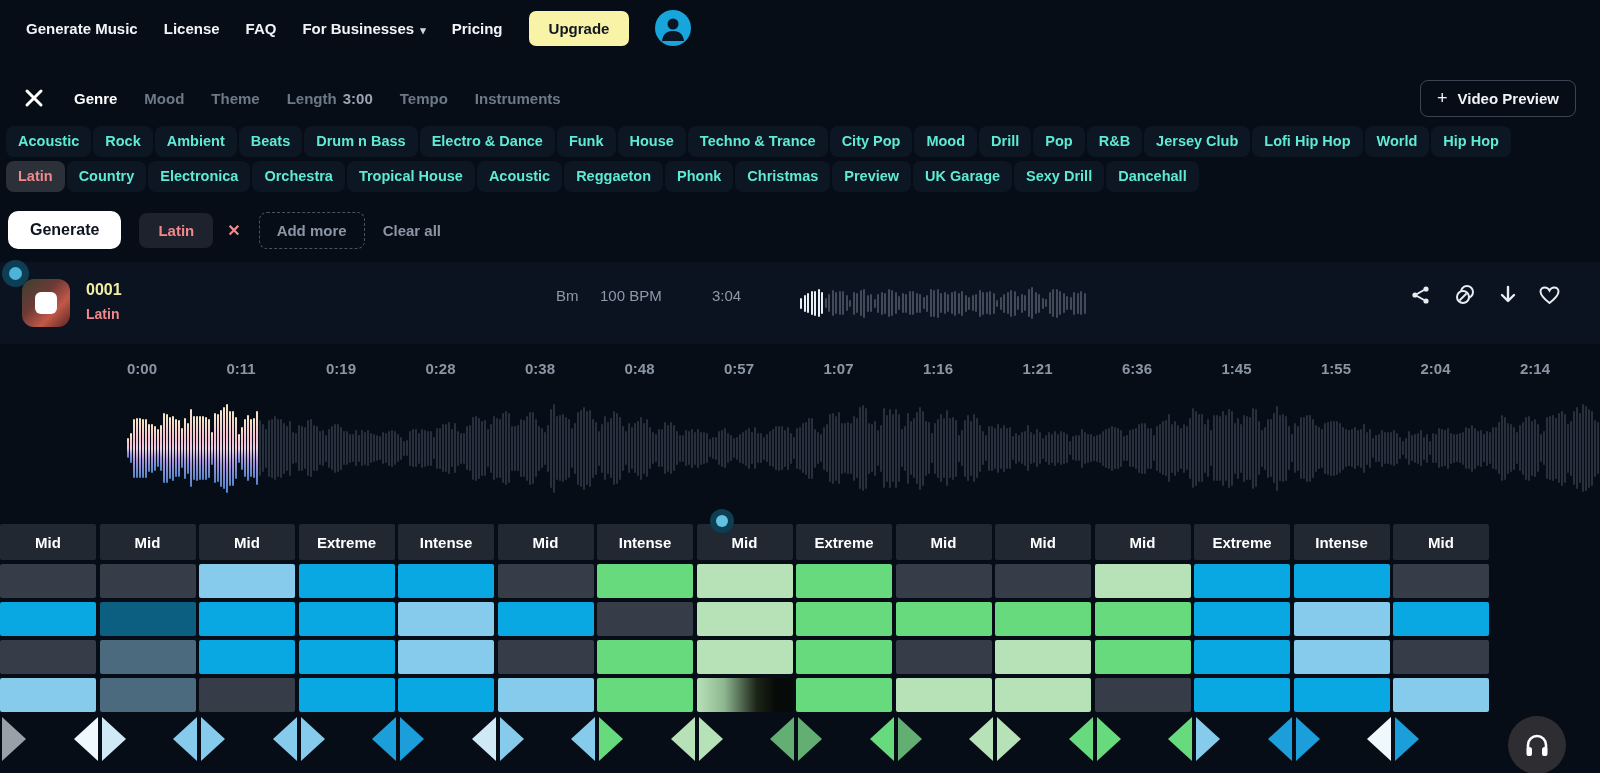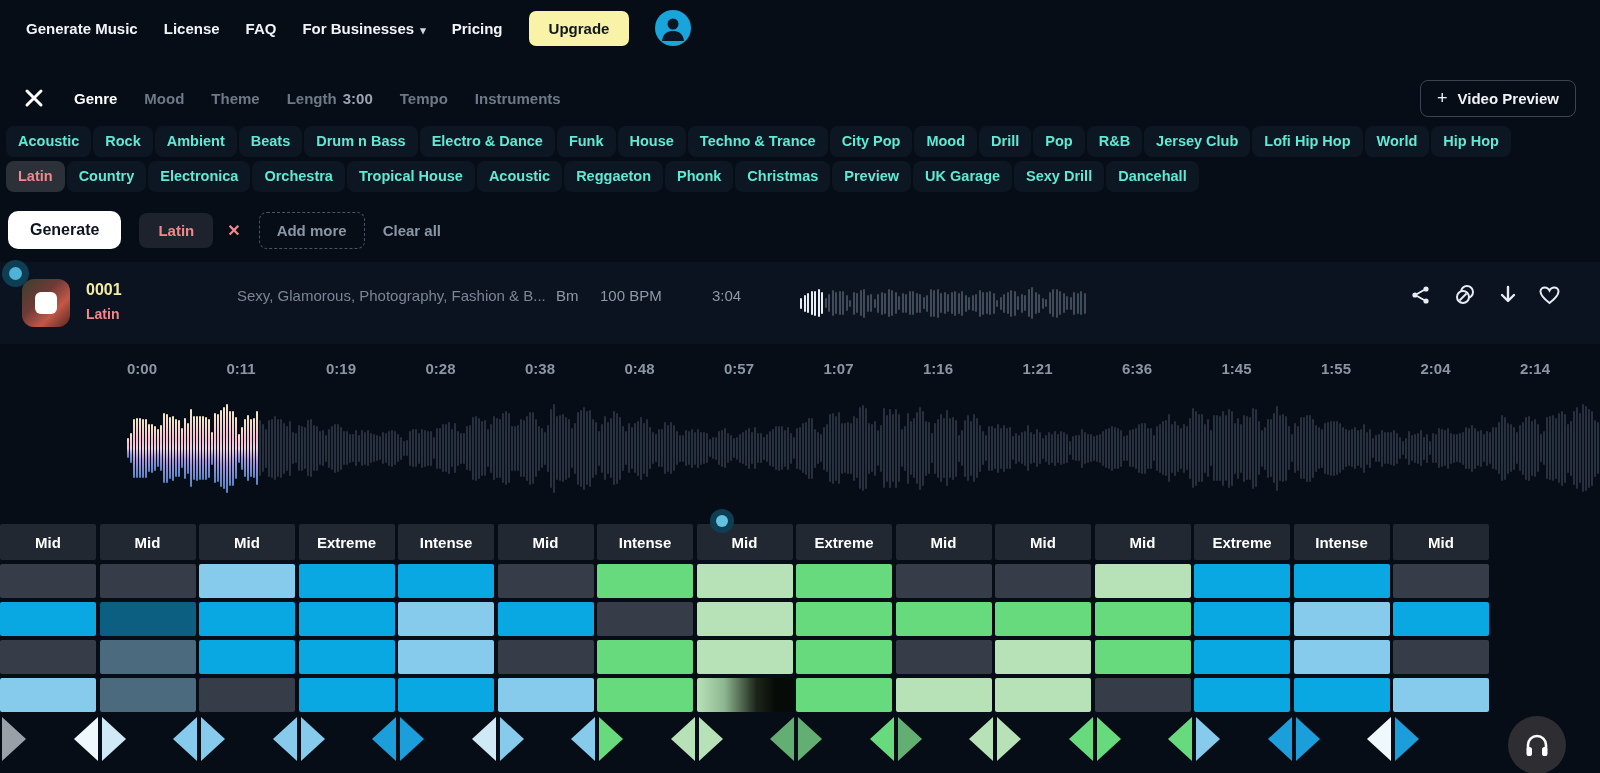--- a/index.html
+++ b/index.html
@@ -207,21 +207,20 @@
   <button class="add-more">Add more</button>
   <span class="clear-all">Clear all</span>
 </div>
 
 <div class="track-row">
   <div class="track-art">
     <div class="stop-btn"></div>
   </div>
   <div class="track-id">0001</div>
   <div class="track-genre">Latin</div>
-  <div class="track-desc">Sexy, Glamorous, Photography, Fashion &amp; B...</div>
   <div class="track-key">Bm</div>
   <div class="track-bpm">100 BPM</div>
   <div class="track-dur">3:04</div>
   <div class="mini-wave">
       <div class="wf-bar" style="height: 11px; margin-right: 1.5px; background: rgb(232, 238, 244);"></div>
       <div class="wf-bar" style="height: 17px; margin-right: 1.5px; background: rgb(232, 238, 244);"></div>
       <div class="wf-bar" style="height: 20px; margin-right: 1.5px; background: rgb(232, 238, 244);"></div>
       <div class="wf-bar" style="height: 24px; margin-right: 1.5px; background: rgb(232, 238, 244);"></div>
       <div class="wf-bar" style="height: 25px; margin-right: 1.5px; background: rgb(232, 238, 244);"></div>
       <div class="wf-bar" style="height: 28px; margin-right: 1.5px; background: rgb(232, 238, 244);"></div>

